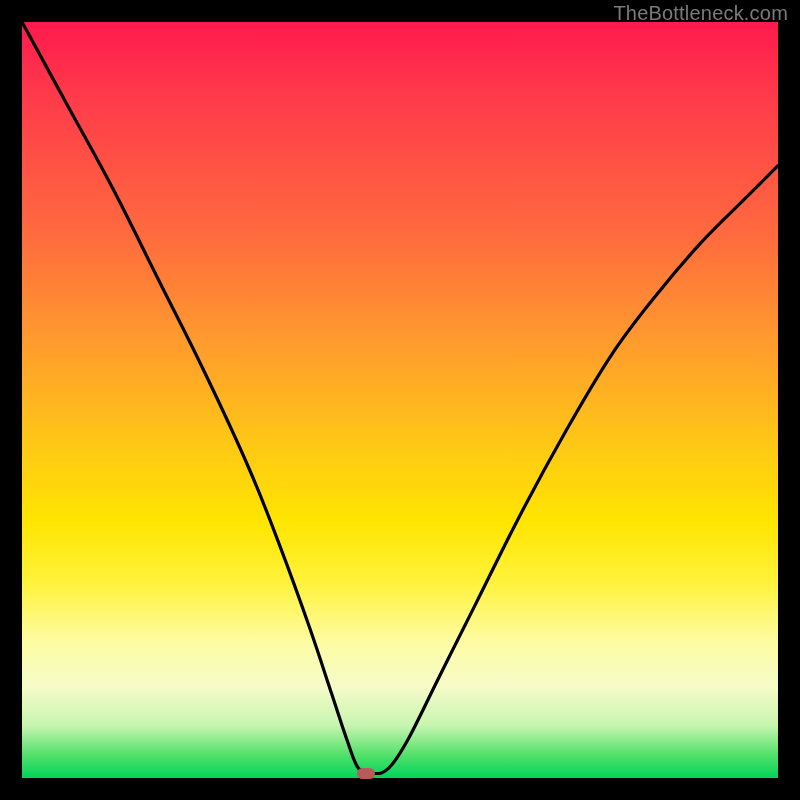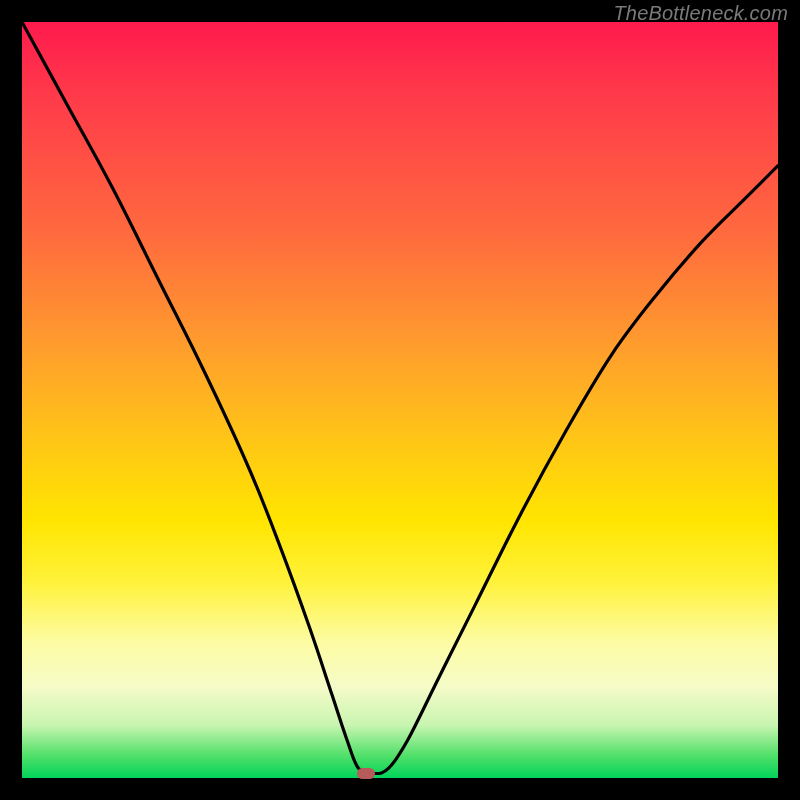--- a/index.html
+++ b/index.html
@@ -42,21 +42,20 @@
   }
   .watermark {
     position: absolute;
     top: 2px;
     right: 12px;
     color: #7a7a7a;
     font-size: 20px;
     letter-spacing: 0.2px;
     font-weight: 500;
     user-select: none;
-    font-style: italic;
   }
   svg.curve {
     position: absolute;
     left: 0;
     top: 0;
     width: 756px;
     height: 756px;
     overflow: visible;
   }
   .marker {

